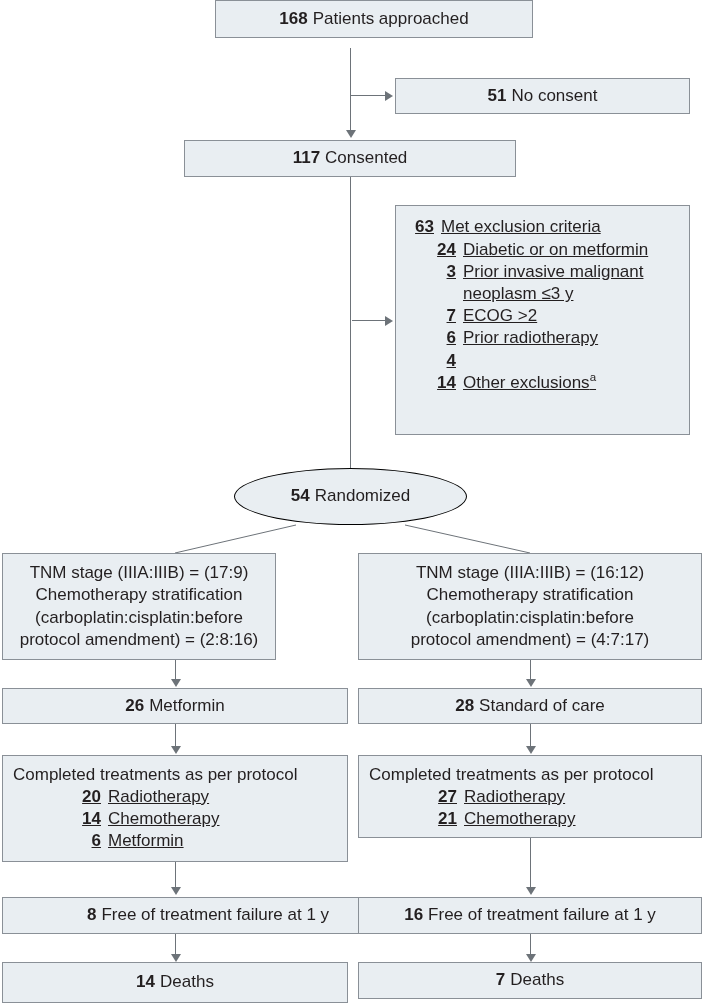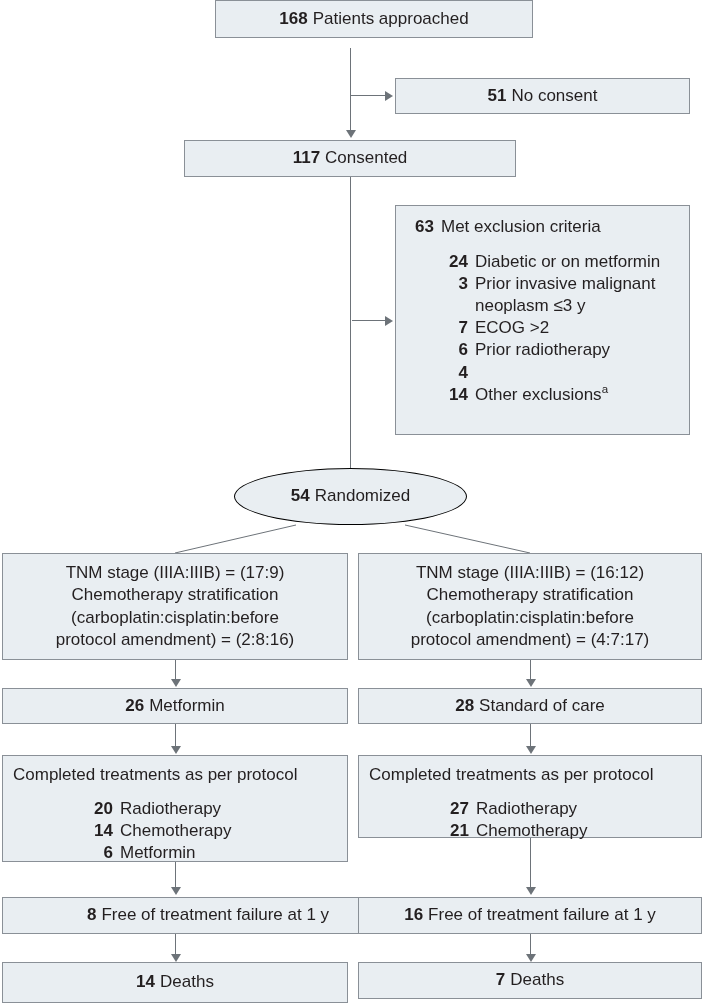--- a/index.html
+++ b/index.html
@@ -46,26 +46,27 @@
   }
   .center { text-align: center; }
   .n {
     font-weight: bold;
     letter-spacing: 0;
   }
   .lbl { font-weight: normal; }
   .gap { display: inline-block; width: 5px; }
 
   
-  .list { padding: 0; margin: 12px; }
+  .list { padding: 0; margin: 0; }
   .litem {
     display: flex;
     align-items: flex-start;
     font-size: 17px;
     line-height: 1.30;
+    text-decoration: underline;
   }
   .litem .num {
     flex: 0 0 auto;
     text-align: right;
     font-weight: bold;
   }
   .litem .txt {
     flex: 1 1 auto;
     padding-left: 7px;
     font-weight: normal;
@@ -167,21 +168,21 @@
     <div class="row center">
       <span class="n">54</span><span class="gap"></span><span class="lbl">Randomized</span>
     </div>
   </div>
 
   <svg class="diag" width="704" height="120" style="left:0; top:512px;">
     <line x1="296" y1="13" x2="175" y2="41"></line>
     <line x1="405" y1="13" x2="530" y2="41"></line>
   </svg>
 
-  <div class="box" style="left:2px; top:553px; width:346px; height:107px;">
+  <div class="box" style="left:2px; top:553px; width:274px; height:107px;">
     <div class="row center">TNM stage (IIIA:IIIB) = (17:9)</div>
     <div class="row center">Chemotherapy stratification</div>
     <div class="row center">(carboplatin:cisplatin:before</div>
     <div class="row center">protocol amendment) = (2:8:16)</div>
   </div>
   <div class="vline" style="left:175px; top:660px; height:20px;"></div>
   <div class="arrowdown" style="left:171px; top:679px;"></div>
 
   <div class="box" style="left:2px; top:688px; width:346px; height:36px;">
     <div class="row center">

